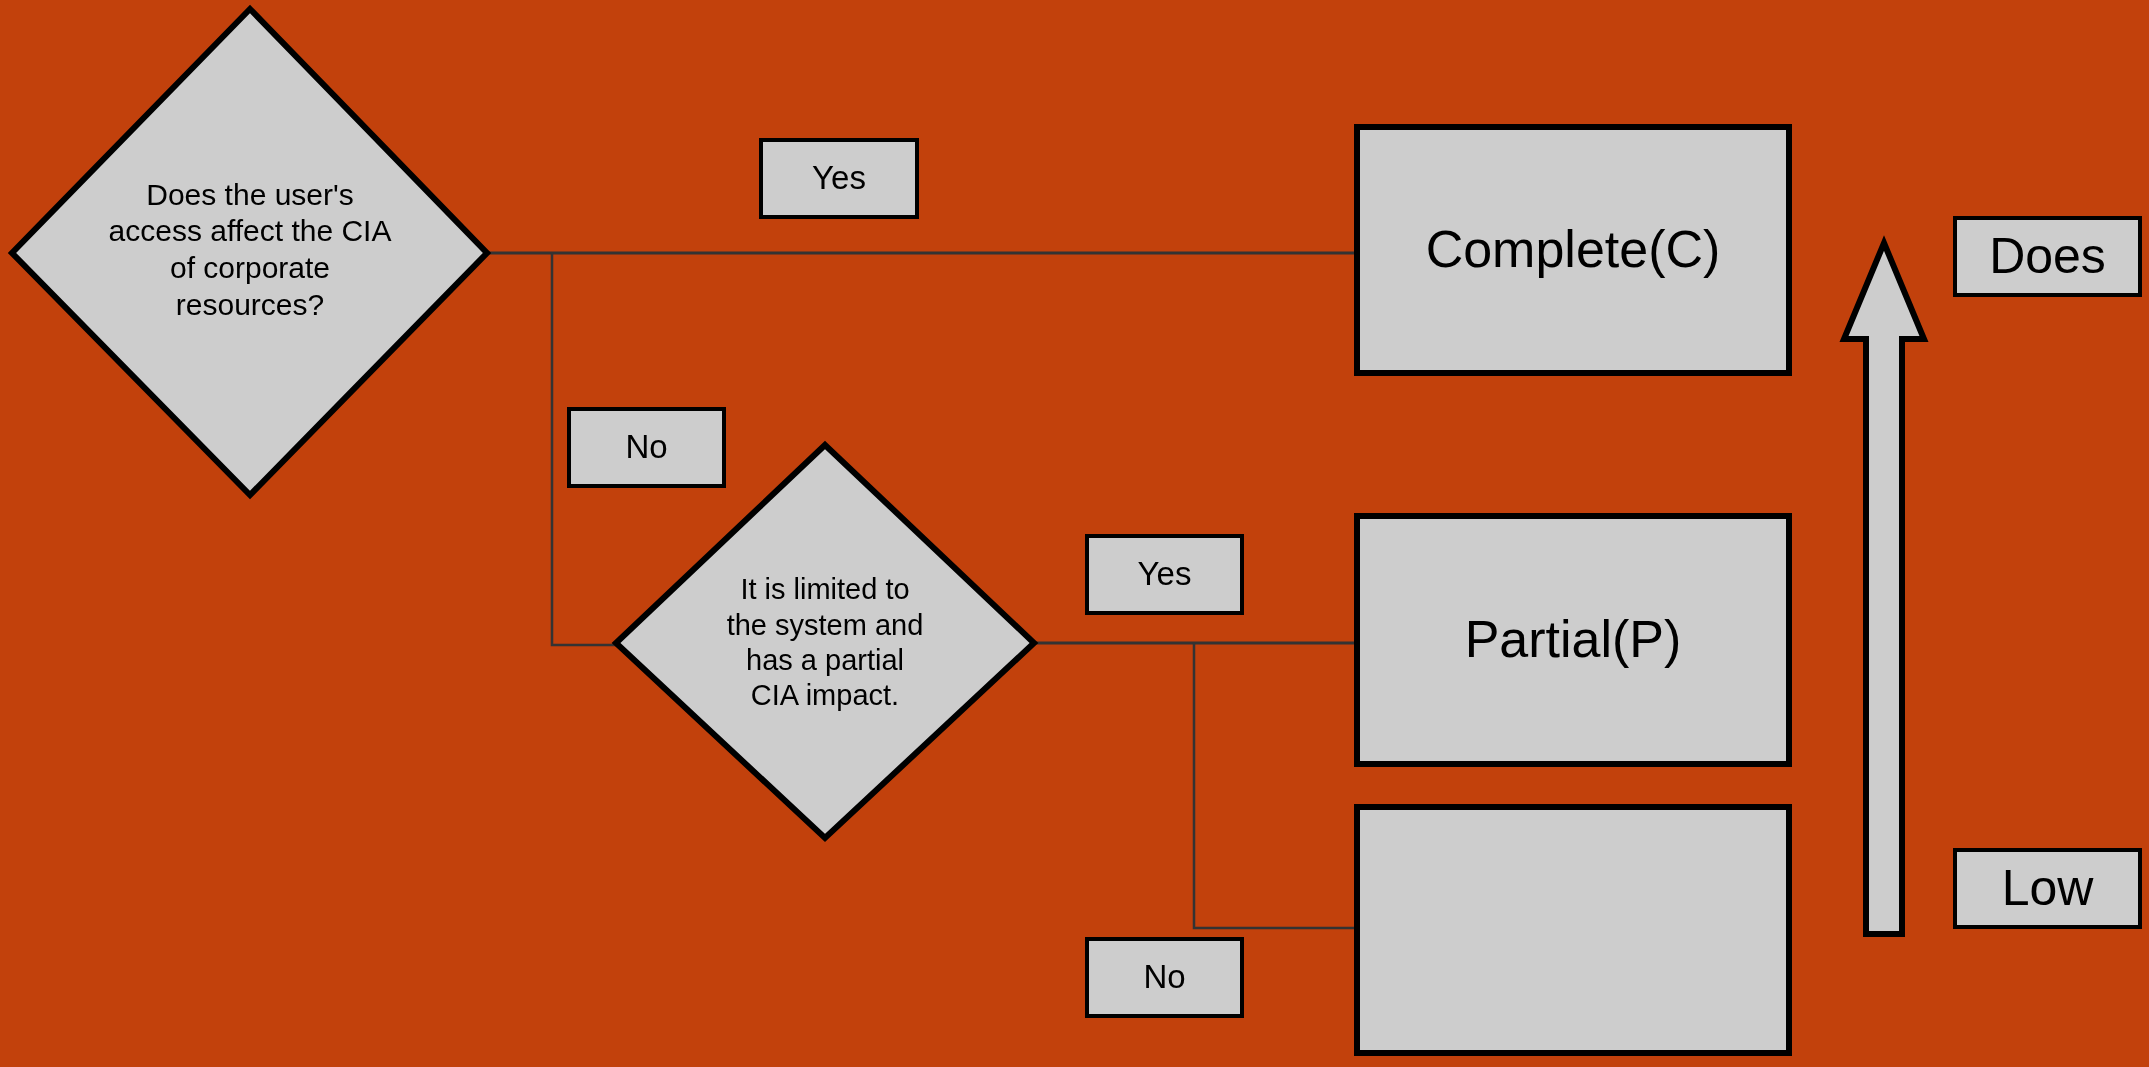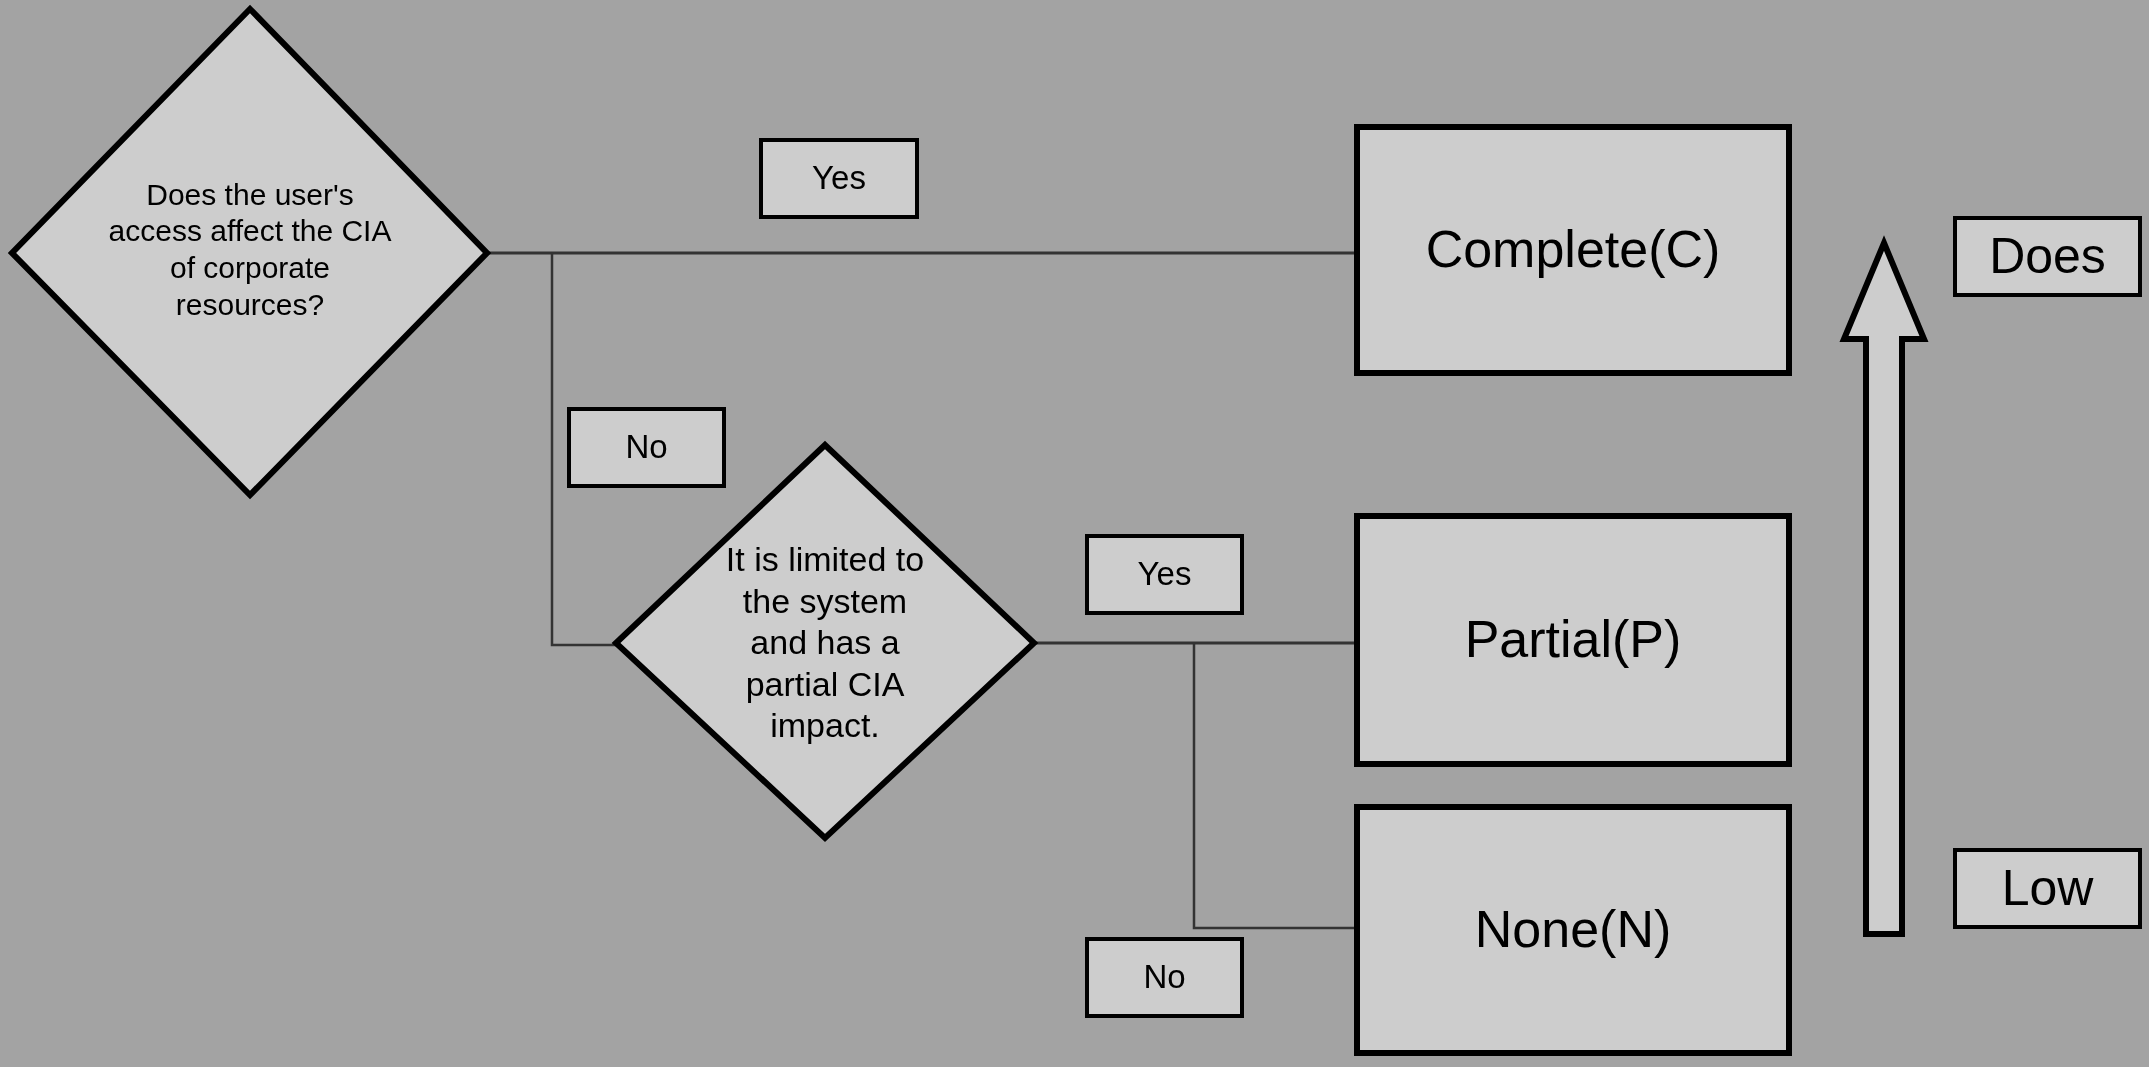--- a/index.html
+++ b/index.html
@@ -4,21 +4,21 @@
 <style>
   html, body {
     margin: 0;
     padding: 0;
     background: #ffffff;
   }
   #canvas {
     position: relative;
     width: 2149px;
     height: 1067px;
-    background: #a3a3a3;
+    background: #c2410c;
     font-family: "Liberation Sans", sans-serif;
     overflow: hidden;
   }
   #diagram-svg {
     position: absolute;
     left: 0;
     top: 0;
     width: 2149px;
     height: 1067px;
   }
@@ -29,21 +29,21 @@
     justify-content: center;
     text-align: center;
     color: #000000;
     pointer-events: none;
     line-height: 1.22;
   }
   .diamond-text {
     font-size: 30px;
   }
   .diamond-text.d2 {
-    font-size: 34px;
+    font-size: 29px;
     align-items: center;
   }
   .result-text {
     font-size: 52px;
     text-align: center;
   }
   .label-text {
     font-size: 33px;
   }
   .scale-text {
@@ -96,23 +96,20 @@
   </div>
 
   <div class="node-text result-text" style="left:1357px; top:127px; width:432px; height:246px;">
     <span>Complete(C)</span>
   </div>
 
   <div class="node-text result-text" style="left:1357px; top:516px; width:432px; height:248px;">
     <span>Partial(P)</span>
   </div>
 
-  <div class="node-text result-text" style="left:1357px; top:807px; width:432px; height:246px;">
-    <span>None(N)</span>
-  </div>
 
   <div class="node-text label-text" style="left:761px; top:140px; width:156px; height:77px;">
     <span>Yes</span>
   </div>
 
   <div class="node-text label-text" style="left:569px; top:409px; width:155px; height:77px;">
     <span>No</span>
   </div>
 
   <div class="node-text label-text" style="left:1087px; top:536px; width:155px; height:77px;">

